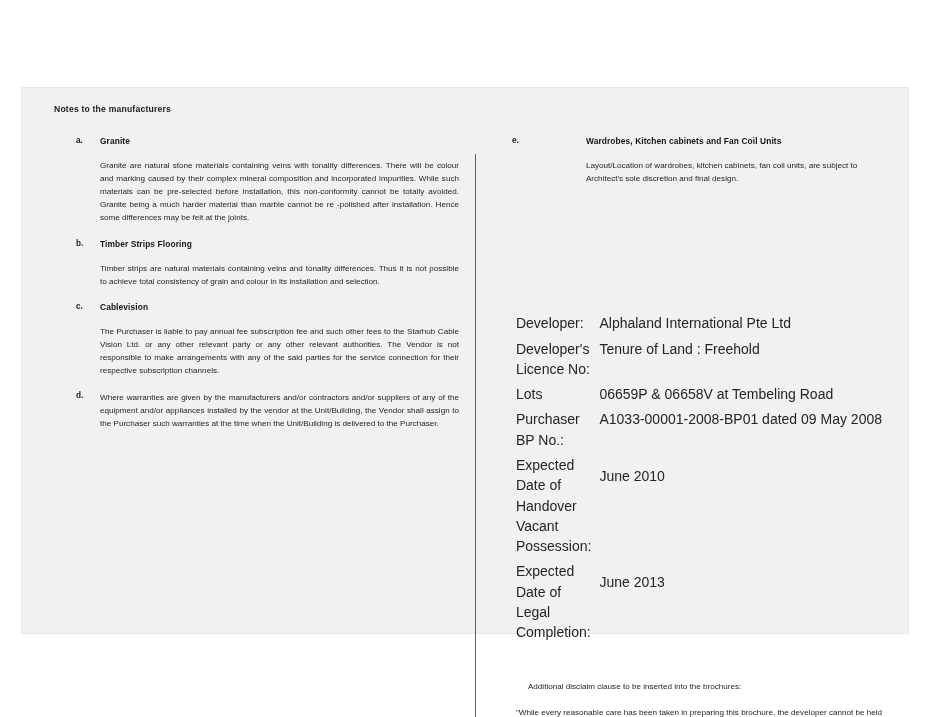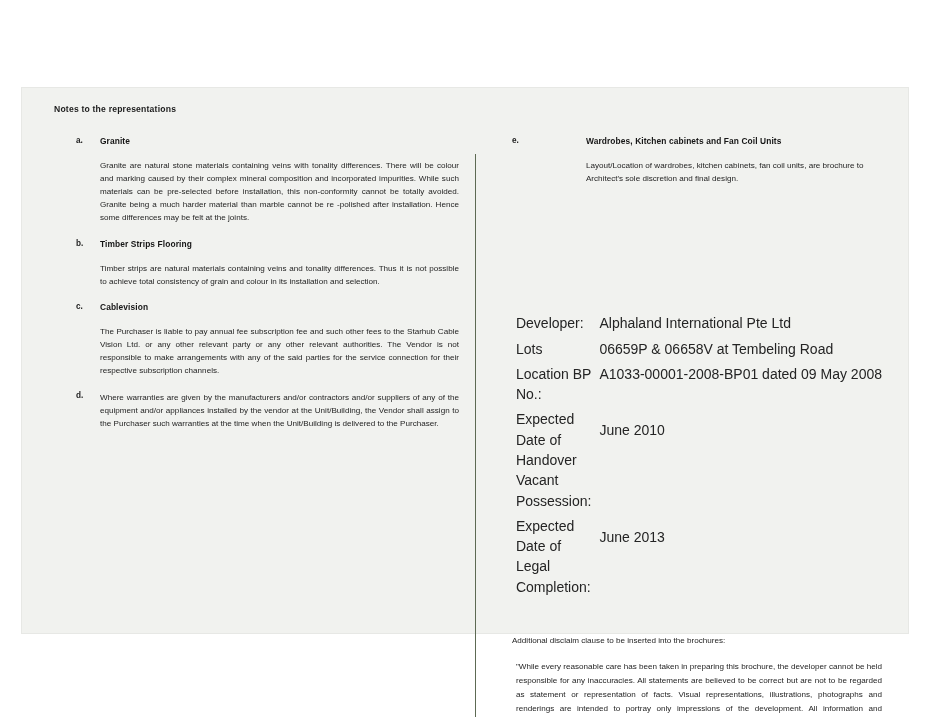--- a/index.html
+++ b/index.html
@@ -128,41 +128,41 @@
     display: block;
   }
   .info-value {
     white-space: nowrap;
   }
   .info-value-pad {
     padding-top: 11px !important;
   }
   .disclaimer-intro {
     margin-top: 34px;
-    margin-left: 0;
+    margin-left: 16px;
     font-size: 8.1px;
     color: #242424;
   }
   .disclaimer-body {
     margin-top: 15px;
     margin-left: 4px;
     font-size: 8.1px;
     line-height: 1.72;
     color: #242424;
     text-align: justify;
     max-width: 412px;
   }
 </style>
 </head>
 <body>
 
 <div class="page">
   <div class="sheet">
 
-    <div class="doc-title">Notes to the representations</div>
+    <div class="doc-title">Notes to the manufacturers</div>
 
     <div class="columns">
 
       <div class="col-left">
 
         <div class="clause">
           <div class="clause-letter">a.</div>
           <div class="clause-body">
             <div class="clause-heading">Granite</div>
             <div class="clause-text">Granite are natural stone materials containing veins with tonality differences. There will be colour and marking caused by their complex mineral composition and incorporated impurities. While such materials can be pre-selected before installation, this non-conformity cannot be totally avoided. Granite being a much harder material than marble cannot be re -polished after installation. Hence some differences may be felt at the joints.</div>
@@ -195,36 +195,40 @@
       </div>
 
       <div class="divider"></div>
 
       <div class="col-right">
 
         <div class="clause">
           <div class="clause-letter-right">e.</div>
           <div class="clause-body">
             <div class="clause-heading">Wardrobes, Kitchen cabinets and Fan Coil Units</div>
-            <div class="clause-sub">Layout/Location of wardrobes, kitchen cabinets, fan coil units, are brochure to Architect's sole discretion and final design.</div>
+            <div class="clause-sub">Layout/Location of wardrobes, kitchen cabinets, fan coil units, are subject to Architect's sole discretion and final design.</div>
           </div>
         </div>
 
         <table class="info-table">
           <tbody>
               <tr>
             <td class="info-label">Developer:</td>
             <td class="info-value">Alphaland International Pte Ltd</td>
           </tr>
           <tr>
+            <td class="info-label">Developer's Licence No:</td>
+            <td class="info-value">Tenure of Land : Freehold</td>
+          </tr>
+          <tr>
             <td class="info-label">Lots</td>
             <td class="info-value">06659P &amp; 06658V at Tembeling Road</td>
           </tr>
           <tr>
-            <td class="info-label">Location BP No.:</td>
+            <td class="info-label">Purchaser BP No.:</td>
             <td class="info-value">A1033-00001-2008-BP01 dated 09 May 2008</td>
           </tr>
           <tr>
             <td class="info-label">
               <span class="l2">Expected Date of</span>
               <span class="l2">Handover Vacant Possession:</span>
             </td>
             <td class="info-value info-value-pad">June 2010</td>
           </tr>
           <tr>

